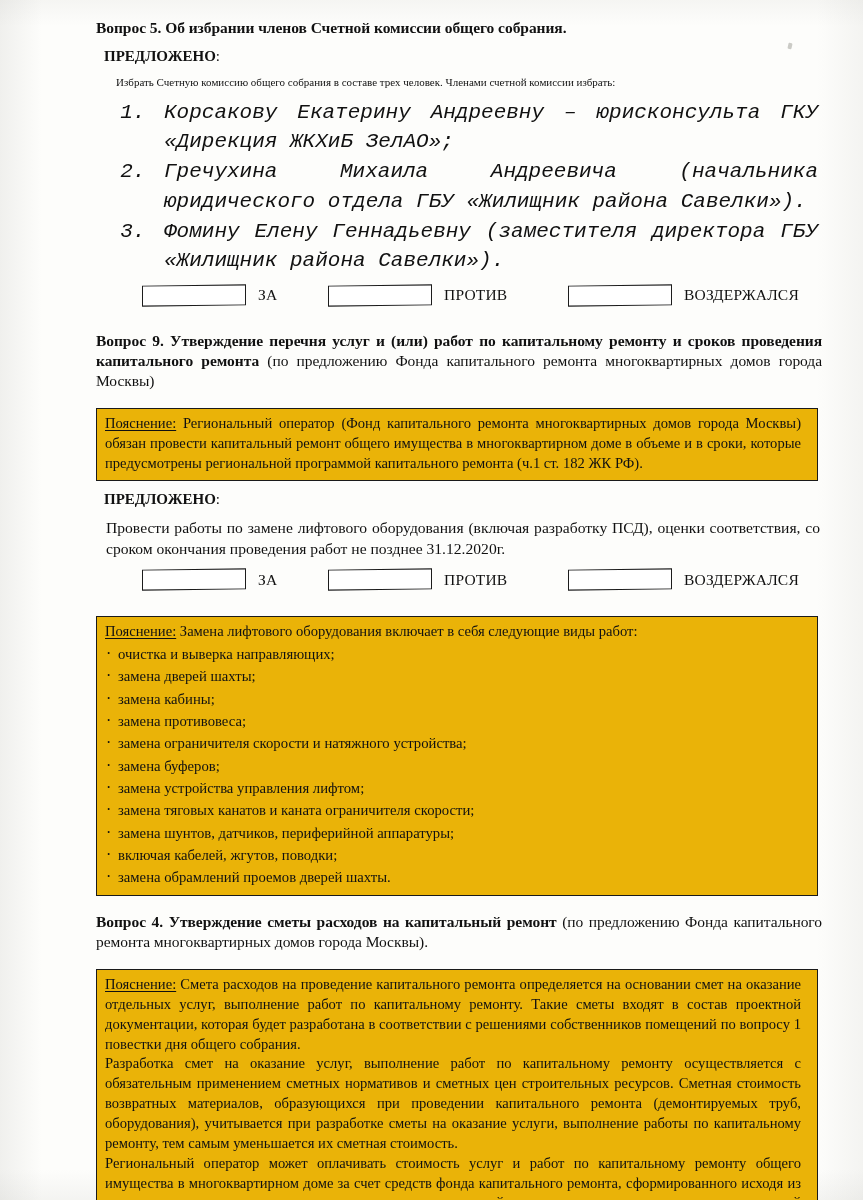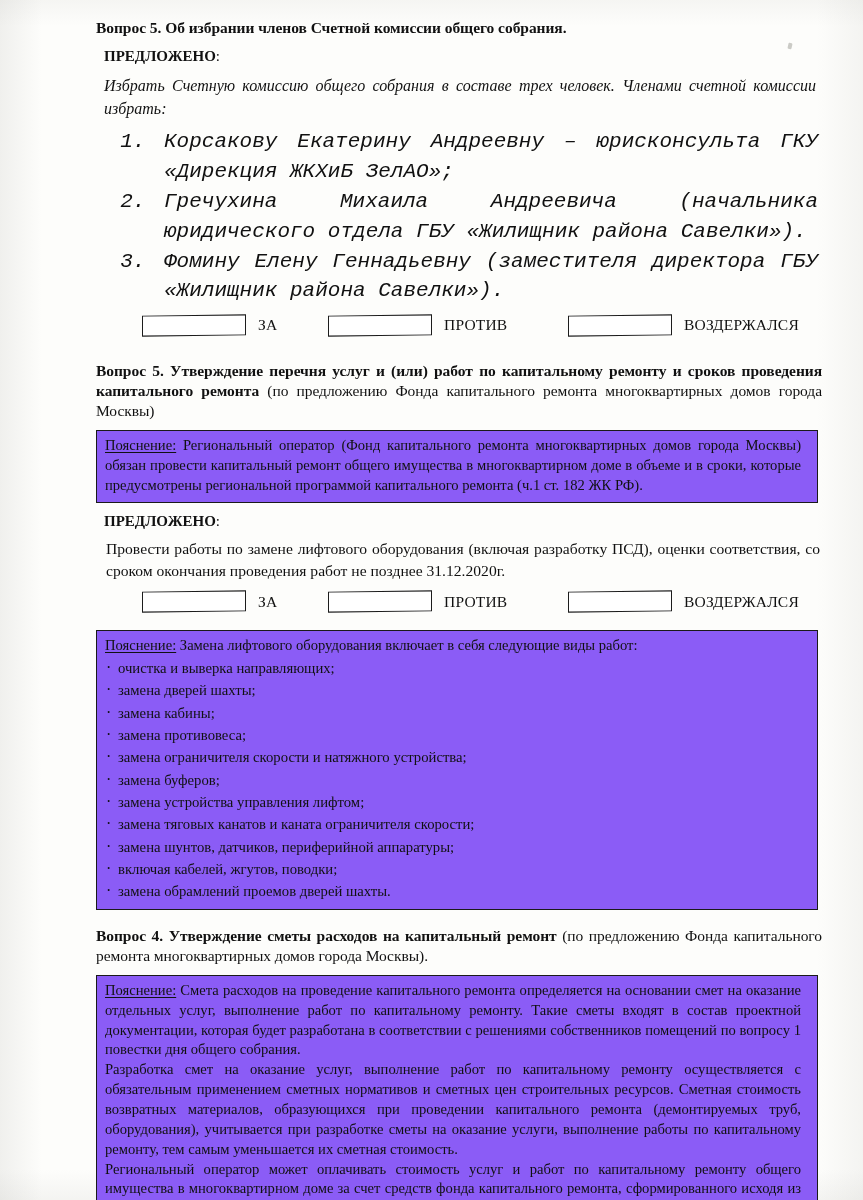--- a/index.html
+++ b/index.html
@@ -58,25 +58,24 @@
 
   .proposed {
     font-weight: bold;
     font-size: 15px;
     line-height: 1.25;
     margin: 9px 0 0 8px;
   }
   .proposed .colon { font-weight: normal; }
 
   .italic-block {
-    font-style: italic;
-    font-size: 16px;
+    font-size: 11px;
     line-height: 1.42;
     text-align: justify;
-    margin: 9px 0 0 8px;
+    margin: 9px 0 0 20px;
     width: 712px;
   }
 
   ol.members {
     font-style: italic;
     font-size: 21px;
     line-height: 1.40;
     margin: 7px 12px 0 0;
     padding-left: 62px;
     text-align: justify;
@@ -123,22 +122,22 @@
     white-space: nowrap;
   }
   .vote-za     { left: 46px; }
   .vote-protiv { left: 232px; }
   .vote-abst   { left: 472px; }
 
   
   .note-box {
     border: 1.4px solid #1a1a1a;
     padding: 5px 16px 6px 8px;
-    margin-top: 9px;
-    background: #8b5cf6;
+    margin-top: 17px;
+    background: #eab308;
     box-sizing: border-box;
     width: 722px;
   }
   .note-box p {
     margin: 0;
     font-size: 14.6px;
     line-height: 1.36;
     text-align: justify;
   }
   .note-label {
@@ -212,21 +211,21 @@
           <span class="vote-label">ПРОТИВ</span>
         </div>
         <div class="vote-item vote-abst">
           <span class="vote-box"></span>
           <span class="vote-label">ВОЗДЕРЖАЛСЯ</span>
         </div>
       </div>
     </div>
 
     <div class="sect">
-      <p class="q-heading"><span>Вопрос 5. Утверждение перечня услуг и (или) работ по капитальному ремонту и сроков проведения капитального ремонта</span><span class="plain"> (по предложению Фонда капитального ремонта многоквартирных домов города Москвы)</span></p>
+      <p class="q-heading"><span>Вопрос 9. Утверждение перечня услуг и (или) работ по капитальному ремонту и сроков проведения капитального ремонта</span><span class="plain"> (по предложению Фонда капитального ремонта многоквартирных домов города Москвы)</span></p>
 
       <div class="note-box">
         <p><span class="note-label">Пояснение:</span><span> Региональный оператор (Фонд капитального ремонта многоквартирных домов города Москвы) обязан провести капитальный ремонт общего имущества в многоквартирном доме в объеме и в сроки, которые предусмотрены региональной программой капитального ремонта (ч.1 ст. 182 ЖК РФ).</span></p>
       </div>
 
       <p class="proposed"><span>ПРЕДЛОЖЕНО</span><span class="colon">:</span></p>
 
       <p class="body-text">Провести работы по замене лифтового оборудования (включая разработку ПСД), оценки соответствия, со сроком окончания проведения работ не позднее 31.12.2020г.</p>
 
       <div class="vote-row">

